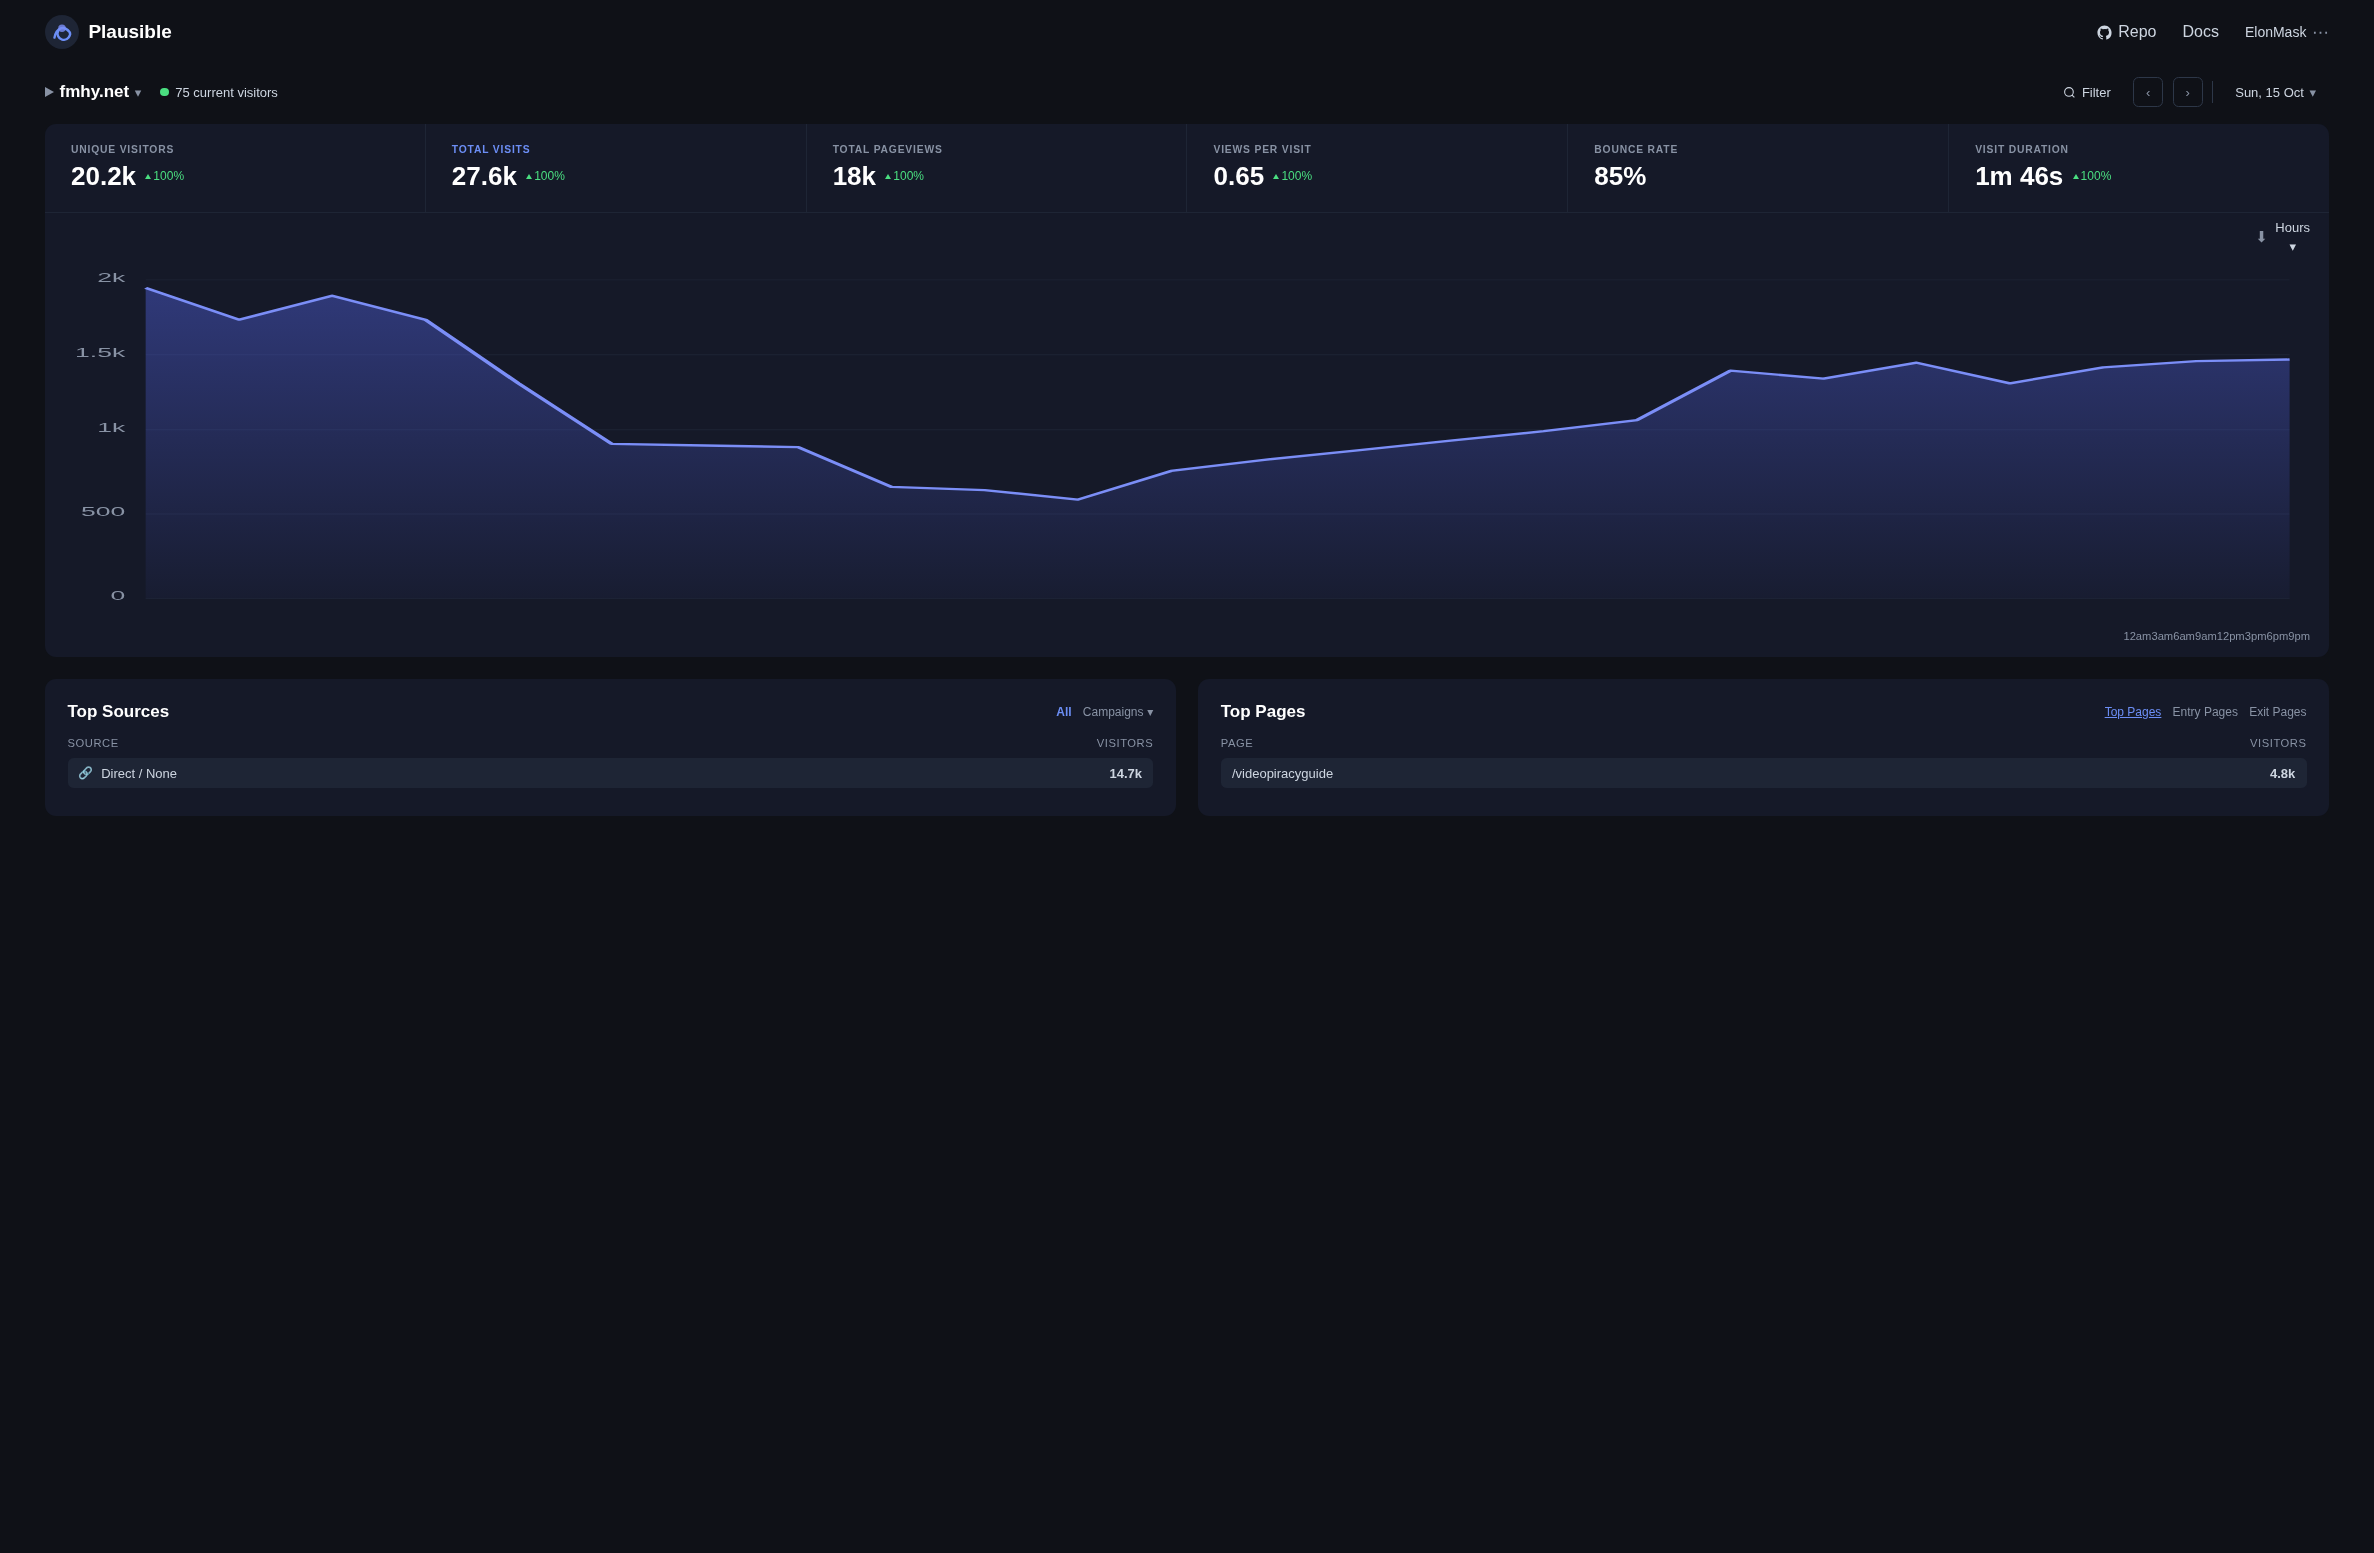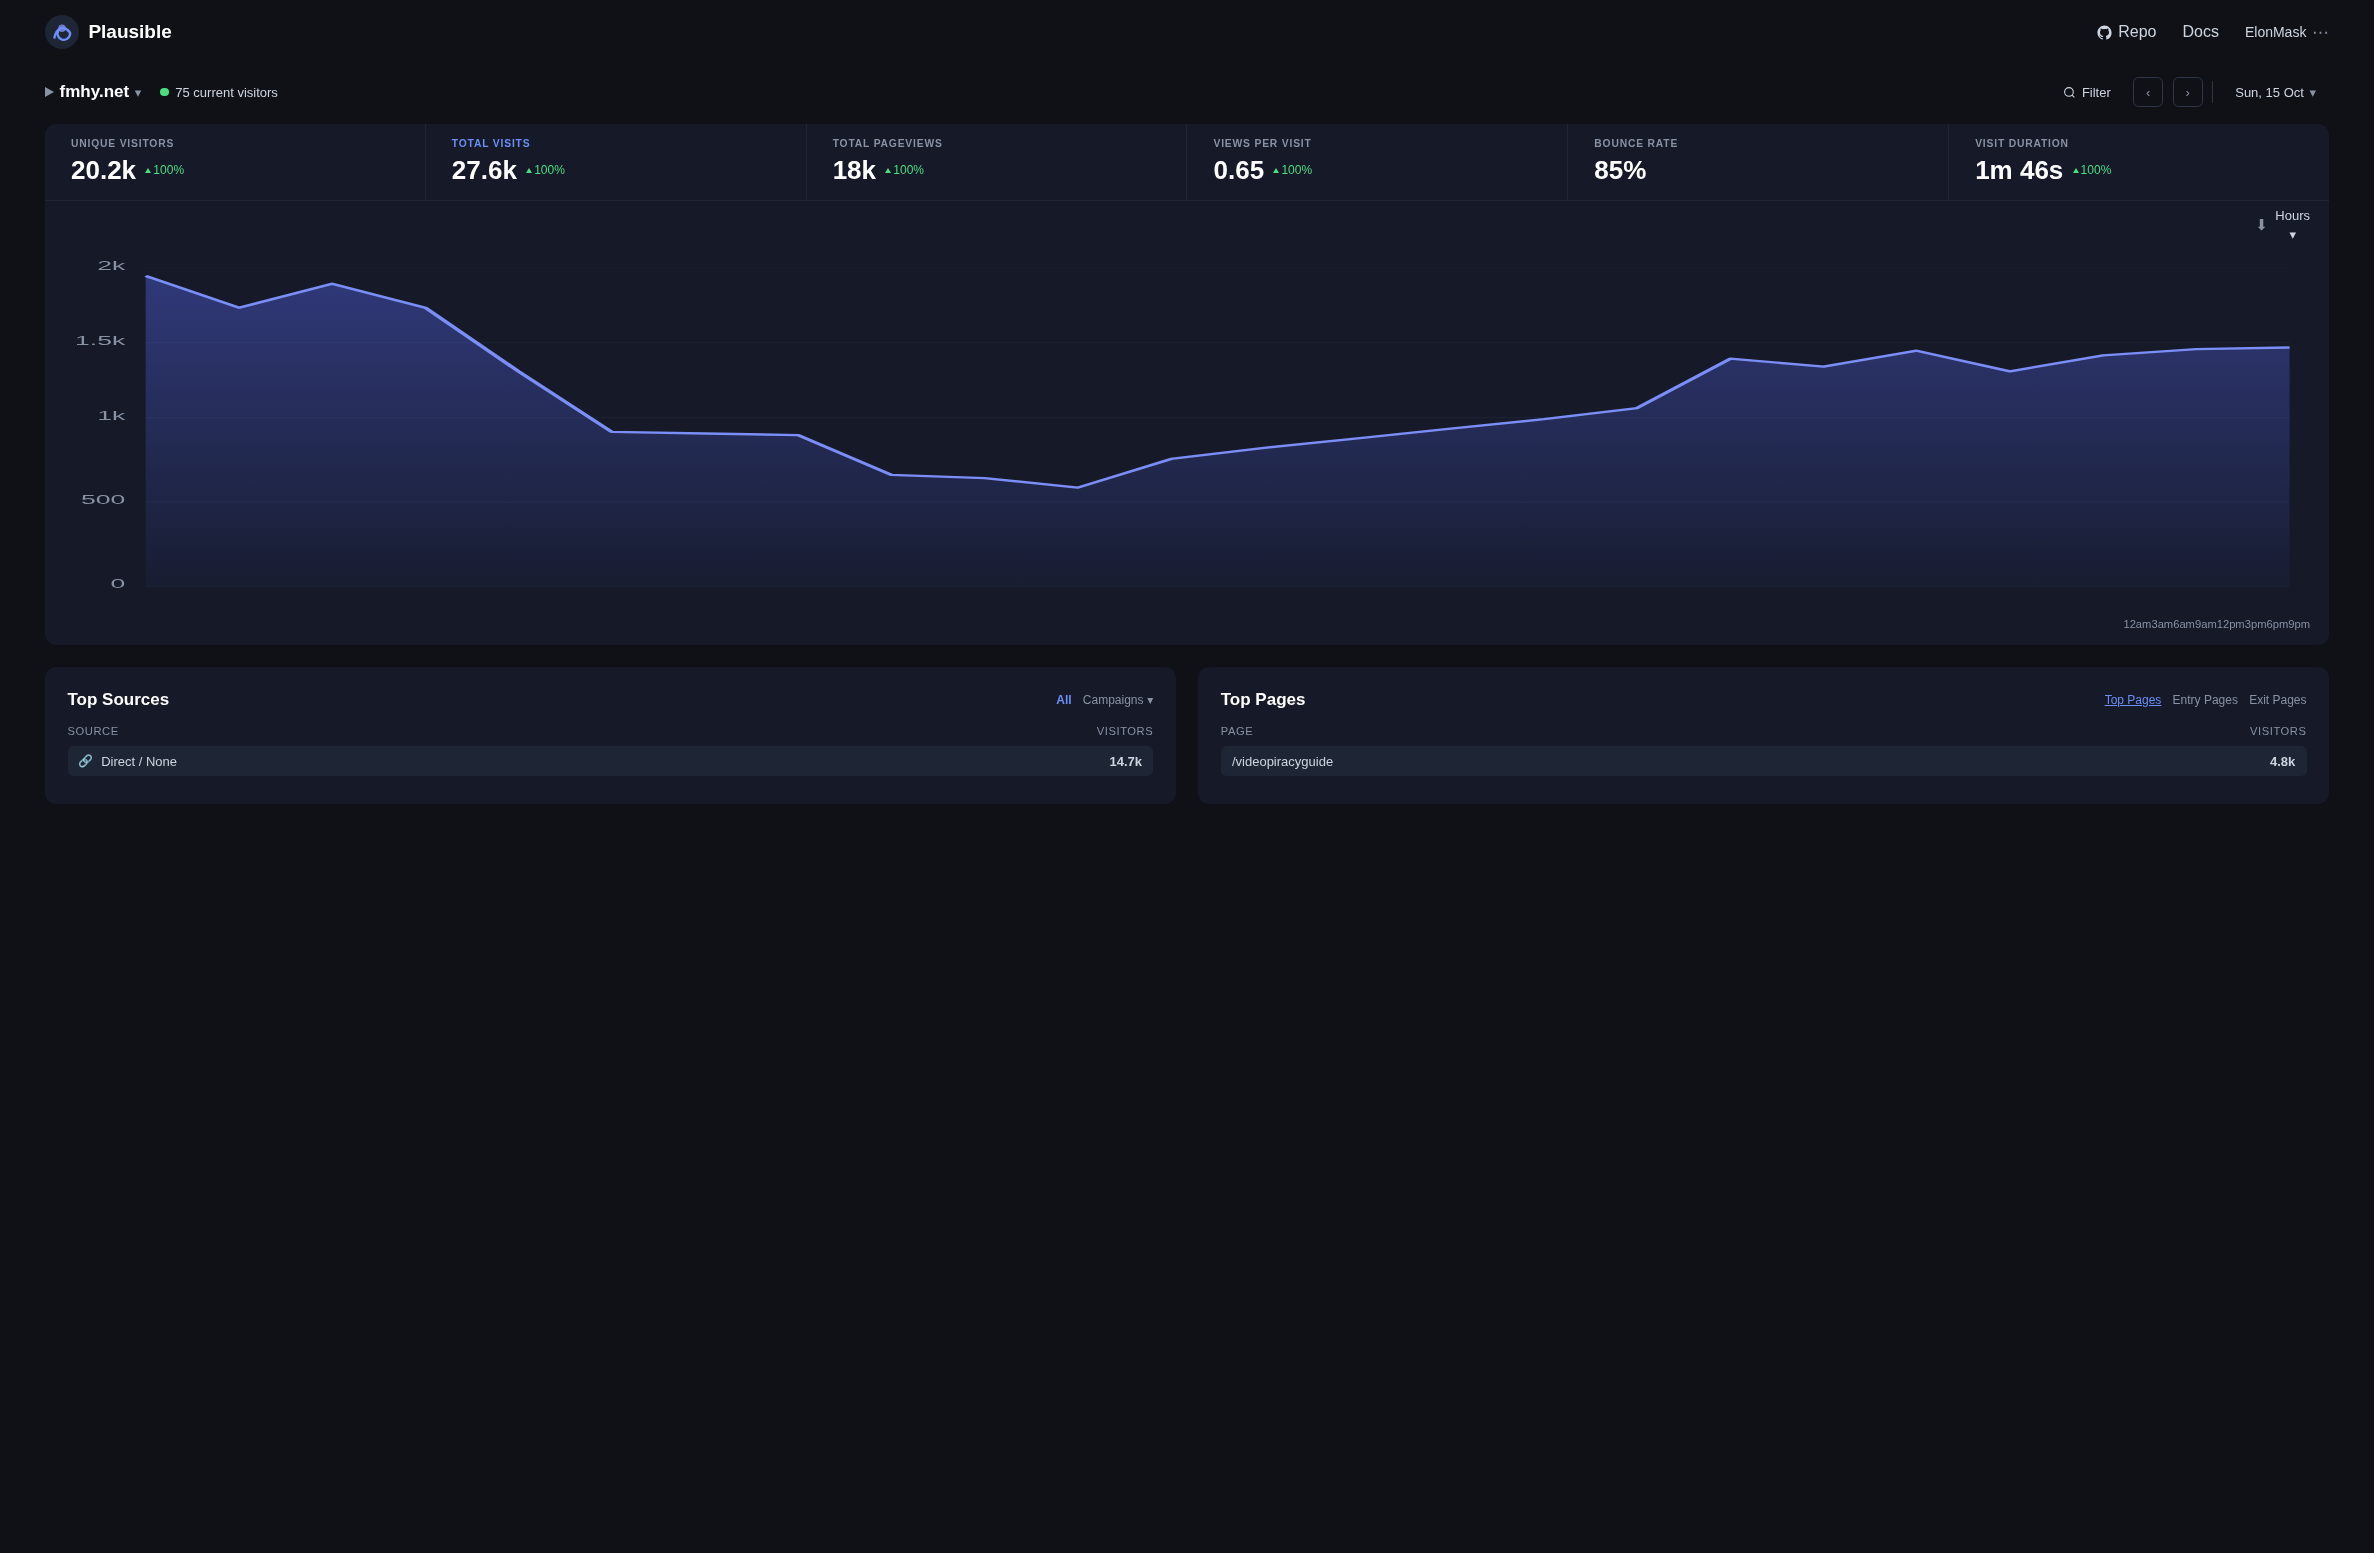--- a/index.html
+++ b/index.html
@@ -166,21 +166,21 @@
       padding: 0;
       margin-bottom: 22.5px;
       overflow: hidden;
     }
     .stats-row {
       display: flex;
       border-bottom: 0.9px solid #1e2535;
     }
     .stat-item {
       flex: 1;
-      padding: 14px 26px;
+      padding: 20px 26px;
       border-right: 0.9px solid #1e2535;
     }
     .stat-item:last-child { border-right: none; }
     .stat-label {
       font-size: 10.3px;
       font-weight: 600;
       letter-spacing: 0.08em;
       color: #8892a4;
       text-transform: uppercase;
       margin-bottom: 5.6px;

